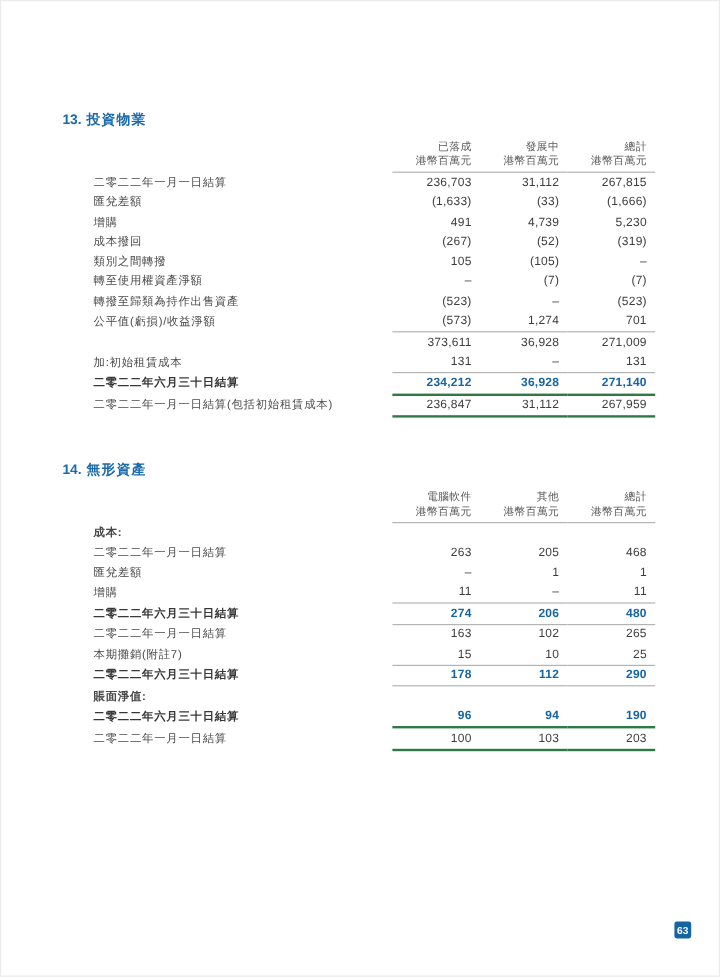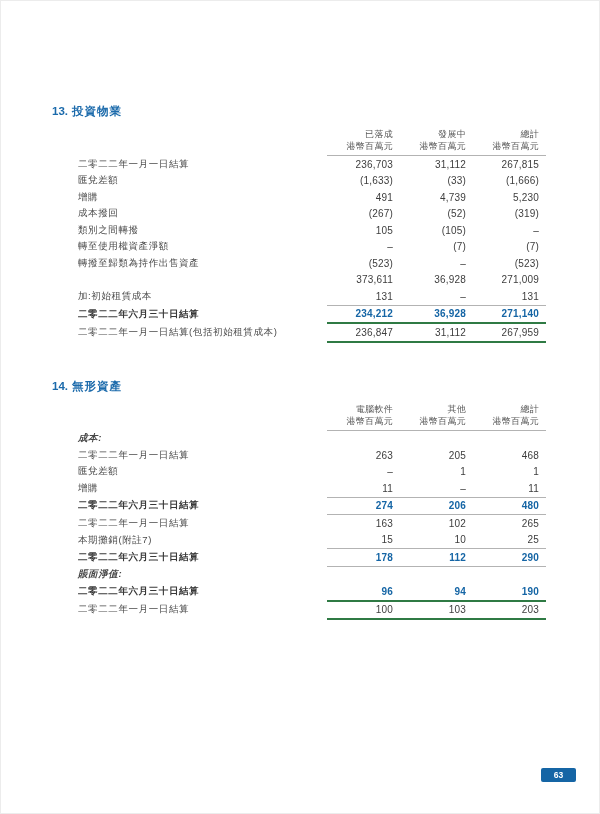--- a/index.html
+++ b/index.html
@@ -12,21 +12,21 @@
   }
   html,body{margin:0;padding:0;}
   body{
     width:600px;height:814px;
     background:#ffffff;
     position:relative;
     font-family:"Liberation Sans","DejaVu Sans",sans-serif;
     box-shadow:inset 0 0 0 1px #ececec;
     overflow:hidden;
   }
-  .content{padding:12px 30px 0 52px;}
+  .content{padding:0 30px 0 52px;}
   .section{position:relative;}
   .section.first{padding-top:92px;}
   .section.second{padding-top:36px;}
   h2{
     margin:0 0 9px 0;
     font-size:11.5px;
     font-weight:bold;
     color:var(--heading-blue);
     letter-spacing:1px;
   }
@@ -68,26 +68,26 @@
     text-align:right;
     padding-right:7px;
     font-size:10px;
     color:var(--num-gray);
     letter-spacing:0.2px;
   }
   tr.b-gray td.n{border-bottom:1px solid var(--rule-gray);}
   tr.b-green td.n{border-bottom:2px solid var(--rule-green);}
   tr.bold td.lbl{font-weight:bold;color:#383838;}
   tr.bold td.n{font-weight:bold;color:var(--total-blue);}
-  tr.italic td.lbl{font-style:italic;font-weight:bold;color:#474747;}
+  tr.italic td.lbl{font-weight:bold;color:#474747;}
   .page-badge{
     position:absolute;
     right:24px;
     top:768px;
-    width:35px;height:14px;
+    width:14px;height:14px;
     background:var(--total-blue);
     color:#ffffff;
     font-size:8.5px;
     font-weight:bold;
     display:flex;align-items:center;justify-content:center;
     border-radius:2px;
   }
 </style>
 </head>
 <body>
@@ -156,20 +156,26 @@
           <td class="n">–</td>
           <td class="n">(7)</td>
           <td class="n">(7)</td>
         </tr>
         <tr>
           <td class="lbl">轉撥至歸類為持作出售資產</td>
           <td class="n">(523)</td>
           <td class="n">–</td>
           <td class="n">(523)</td>
         </tr>
+        <tr class="b-gray">
+          <td class="lbl">公平值(虧損)/收益淨額</td>
+          <td class="n">(573)</td>
+          <td class="n">1,274</td>
+          <td class="n">701</td>
+        </tr>
         <tr>
           <td class="lbl"></td>
           <td class="n">373,611</td>
           <td class="n">36,928</td>
           <td class="n">271,009</td>
         </tr>
         <tr class="b-gray">
           <td class="lbl">加:初始租賃成本</td>
           <td class="n">131</td>
           <td class="n">–</td>

